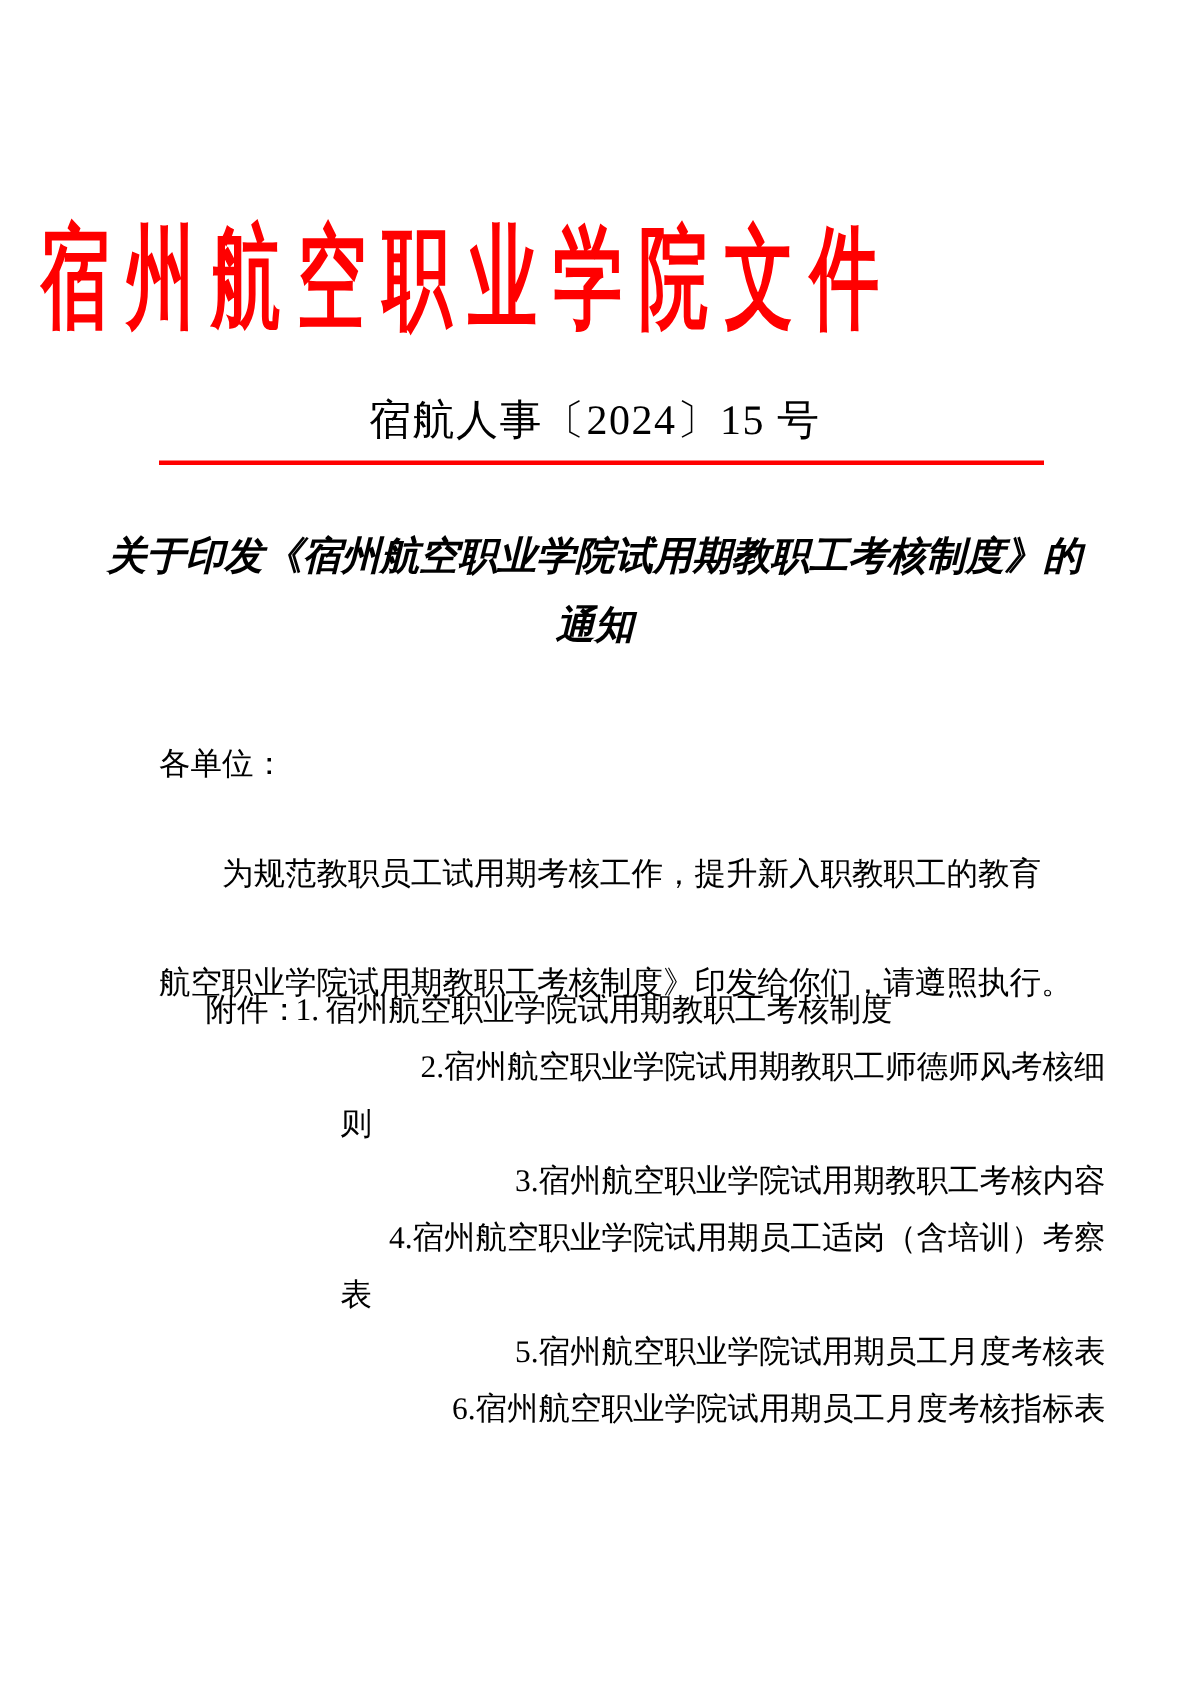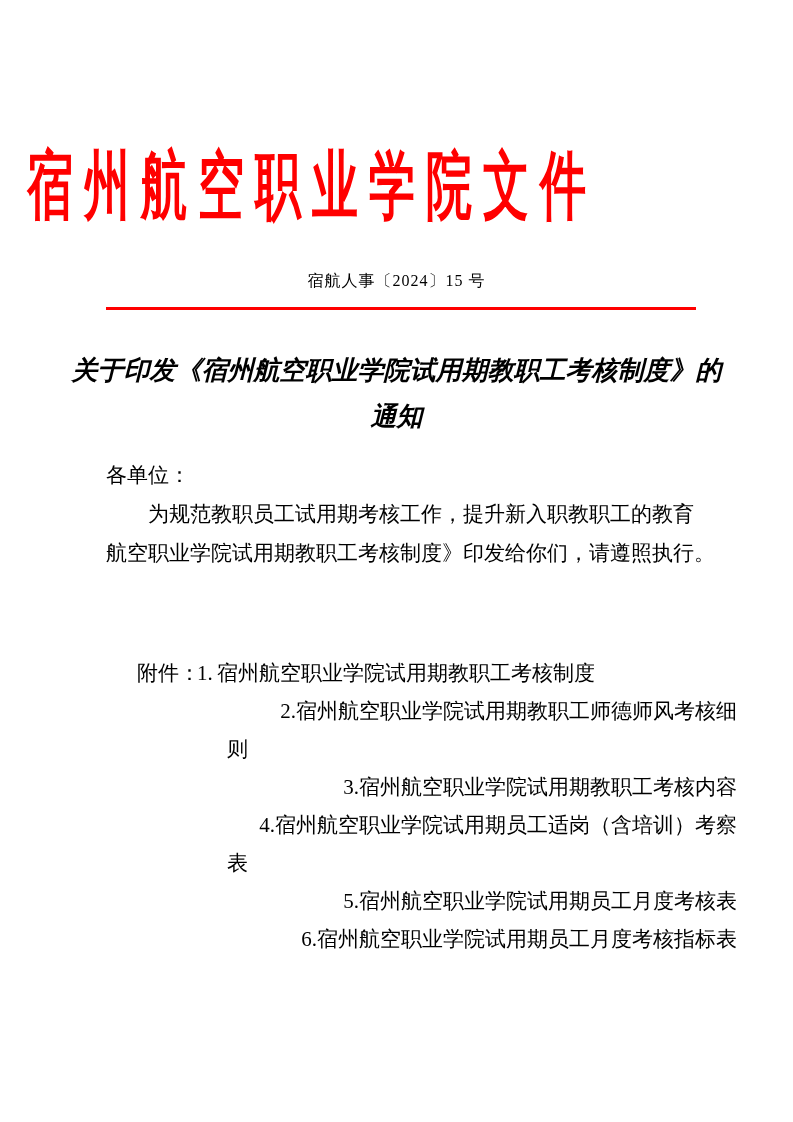--- a/index.html
+++ b/index.html
@@ -35,21 +35,21 @@
     transform-origin: top center;
     white-space: nowrap;
   }
   
   .doc-number {
     position: absolute;
     top: 268px;
     left: 0;
     width: 100%;
     text-align: center;
-    font-size: 16px;
+    font-size: 28px;
     line-height: 25px;
     letter-spacing: 1px;
   }
   
   .red-divider {
     position: absolute;
     top: 307px;
     left: 106px;
     width: 590px;
     height: 3px;
@@ -71,21 +71,21 @@
   .notice-title .t-line { white-space: nowrap; }
   
   .body-block {
     position: absolute;
     top: 456px;
     left: 106px;
     width: 600px;
     font-size: 21px;
     line-height: 39px;
   }
-  .body-block .b-line { white-space: nowrap; }
+  .body-block .b-line { white-space: nowrap; margin-top: 34px; }
   .body-block .indent { text-indent: 42px; }
   
   .attachments {
     position: absolute;
     top: 654px;
     left: 137px;
     width: 600px;
     font-size: 21px;
   }
   .att-row {

